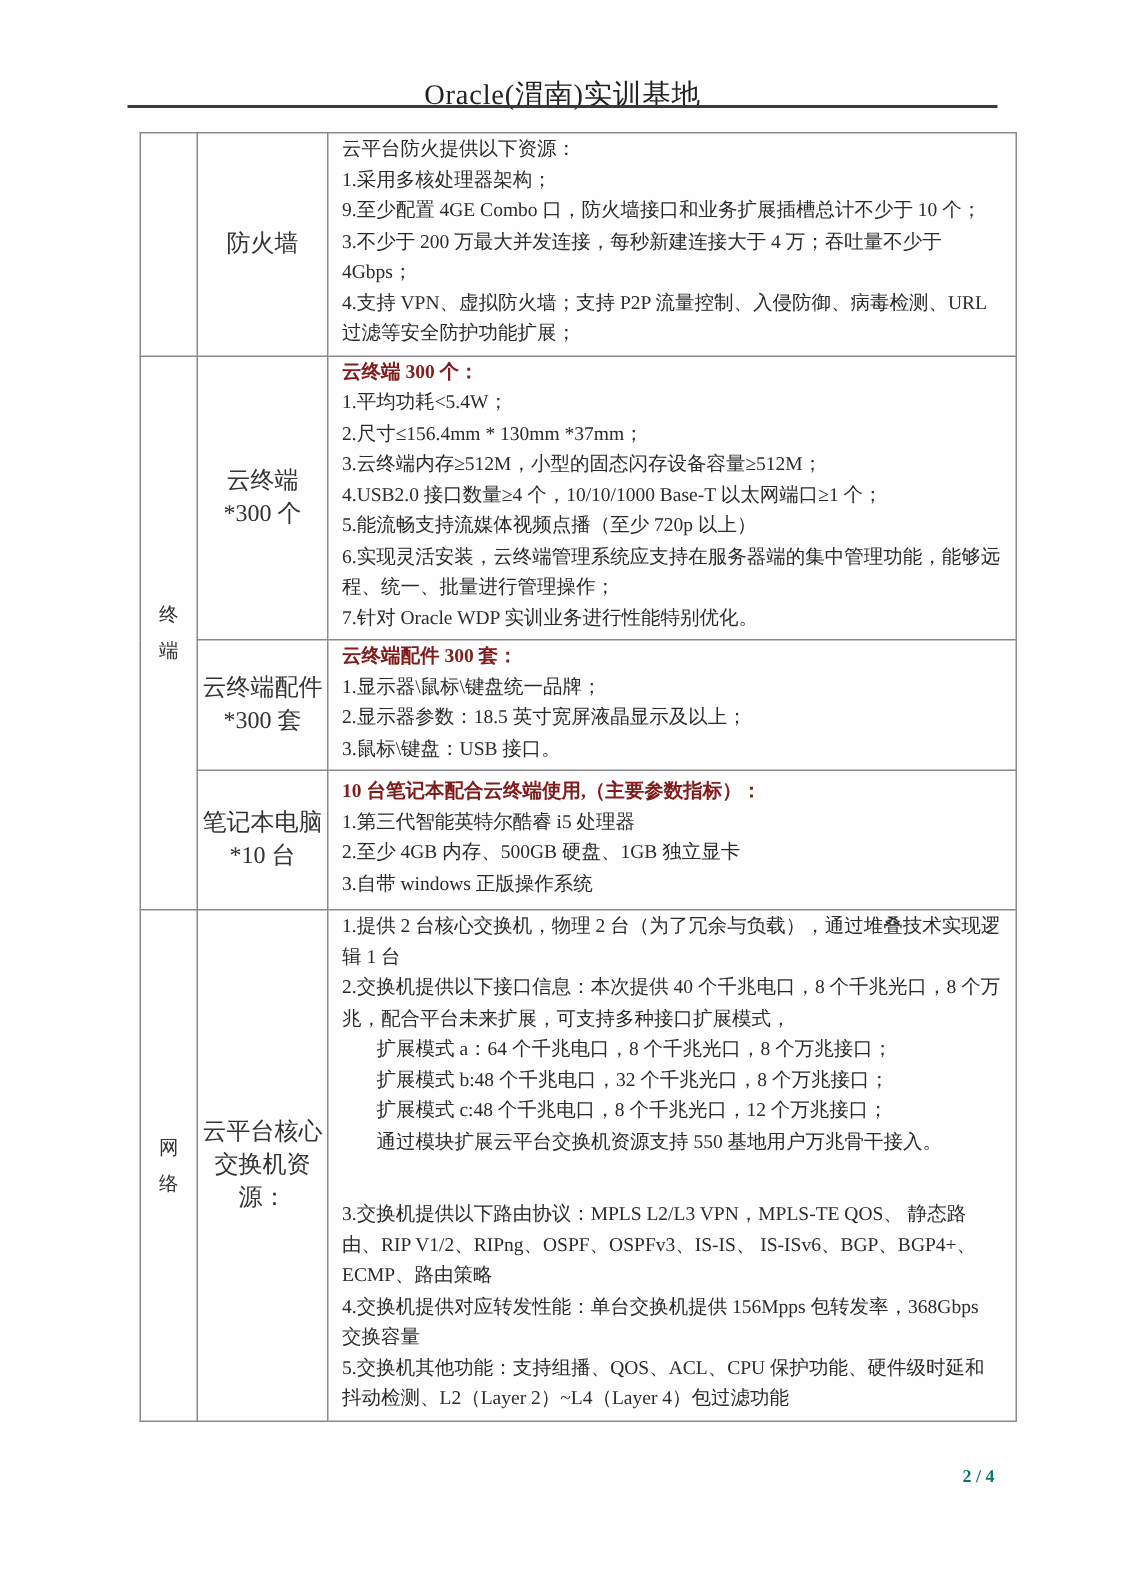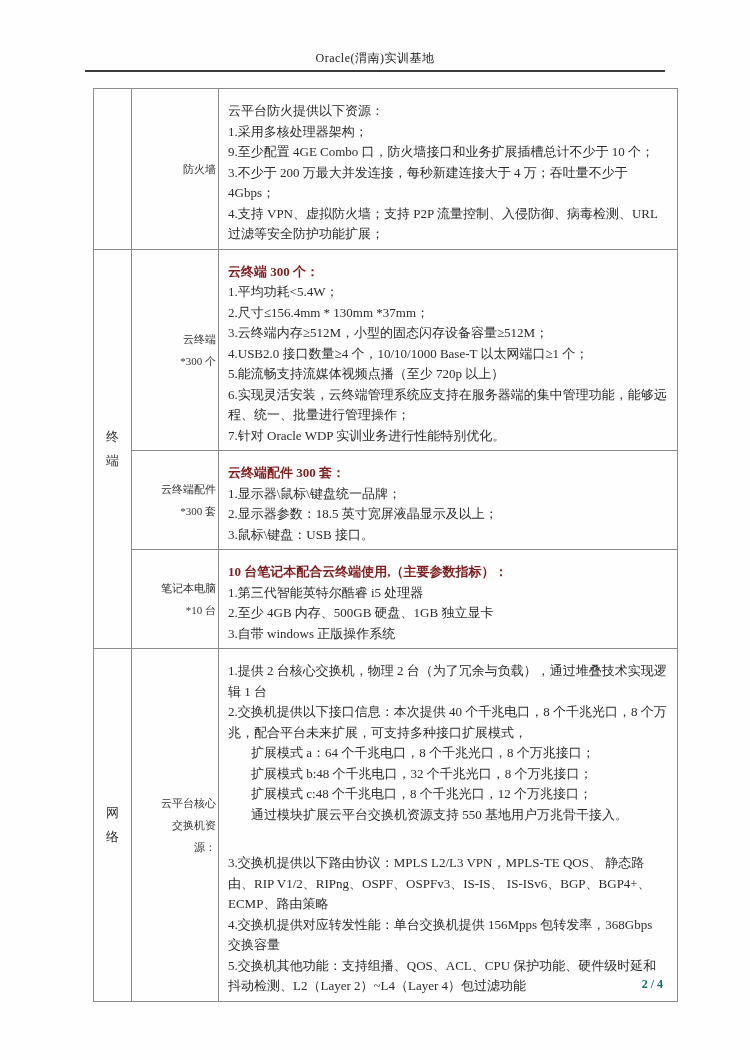--- a/index.html
+++ b/index.html
@@ -12,21 +12,21 @@
     width:750px;height:1060px;
     margin:0 auto;
     background:#fefefe;
     color:#2d2d2d;
     overflow:hidden;
   }
   .header-title{
     position:absolute;
     top:50px;left:0;width:100%;
     text-align:center;
-    font-size:12px;
+    font-size:19px;
     letter-spacing:0.5px;
     color:#222;
   }
   .header-rule{
     position:absolute;
     top:70px;left:85px;width:580px;
     border-top:2px solid #3a3a3a;
   }
   table.spec{
     position:absolute;
@@ -44,30 +44,30 @@
   td.cat{
     width:35px;
     text-align:center;
     white-space:pre-line;
     line-height:24px;
     font-size:13px;
     color:#333;
   }
   td.item{
     width:82px;
-    text-align:right;
+    text-align:center;
     white-space:pre-line;
     line-height:22px;
-    font-size:11px;
+    font-size:16px;
     color:#333;
     padding:0 2px;
   }
   td.content{
     width:440px;
-    padding:12px 9px 4px 9px;
+    padding:0 9px 4px 9px;
     line-height:20.5px;
     color:#2b2b2b;
   }
   .p{margin:0;}
   .p.bold{font-weight:bold;color:#7f1d1d;}
   .p.indent{padding-left:23px;}
   .p.gap{margin-top:28px;}
   .footer-pageno{
     position:absolute;
     top:977px;right:87px;

